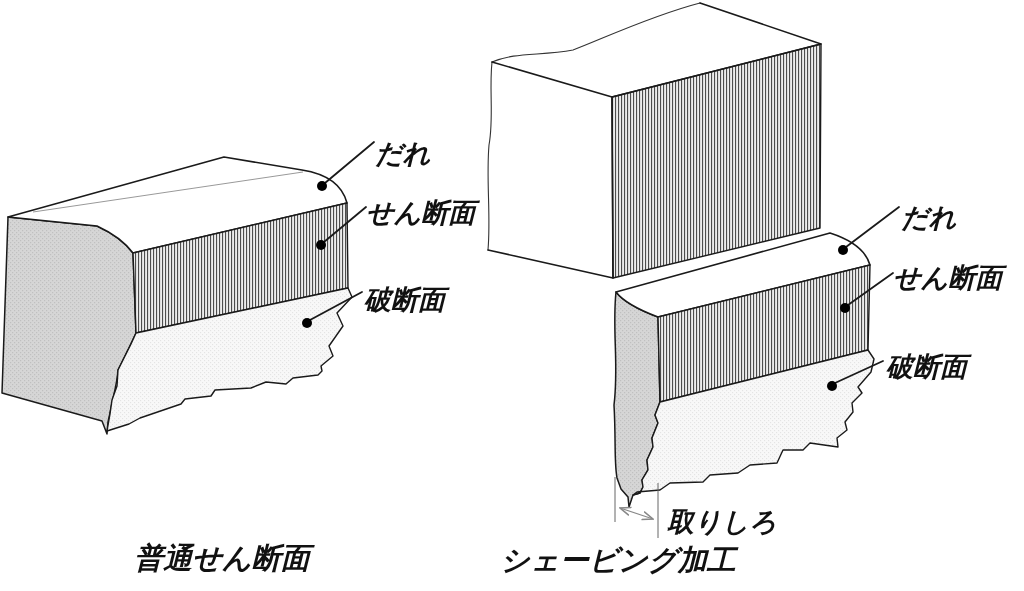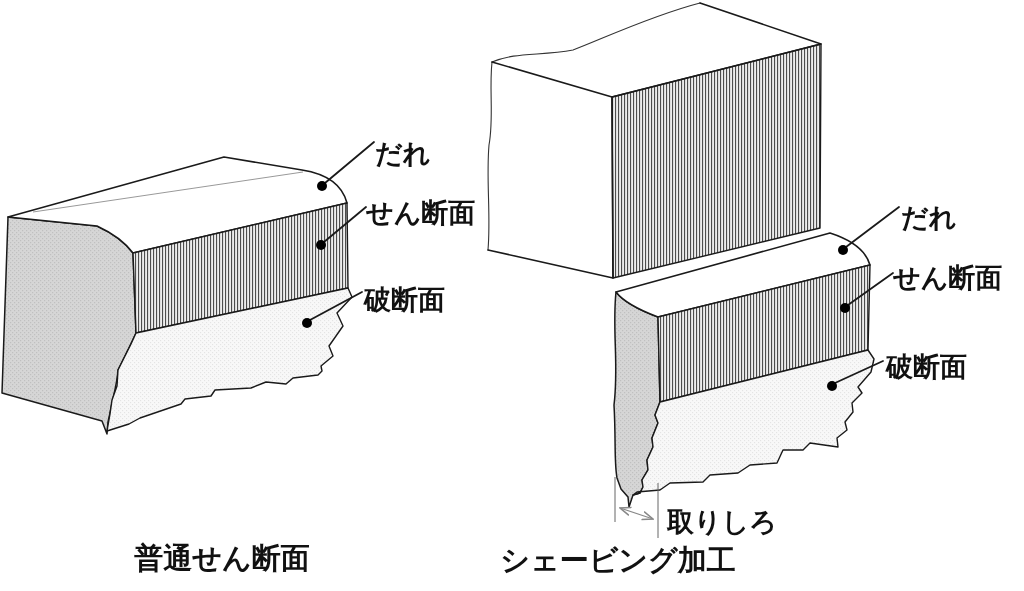--- a/index.html
+++ b/index.html
@@ -1,16 +1,16 @@
 <!DOCTYPE html>
 <html><head>
 <meta charset="utf-8">
 <style>
   html,body { margin:0; padding:0; background:#ffffff; }
-  #stage { position:relative; width:1024px; height:591px; background:#fff; overflow:hidden; }
+  #stage { position:relative; width:1024px; height:591px; background:#fff; overflow:hidden;font-style:italic; }
   svg { display:block; }
   .outline   { fill:none; stroke:#1a1a1a; stroke-width:1.6; stroke-linejoin:round; stroke-linecap:round; }
   .outline-thin { fill:none; stroke:#333333; stroke-width:1.1; stroke-linejoin:round; stroke-linecap:round; }
   .face-white { fill:#ffffff; stroke:#1a1a1a; stroke-width:1.6; stroke-linejoin:round; }
   .face-gray  { fill:url(#gdots); stroke:#1a1a1a; stroke-width:1.5; stroke-linejoin:round; }
   .face-hatch { fill:url(#hatch); stroke:#1a1a1a; stroke-width:1.4; stroke-linejoin:round; }
   .face-frac  { fill:url(#fdots); stroke:#1a1a1a; stroke-width:1.4; stroke-linejoin:round; }
   .crease { fill:none; stroke:#999999; stroke-width:1; }
   .leader { fill:none; stroke:#1a1a1a; stroke-width:1.8; stroke-linecap:round; }
   .dot    { fill:#000000; stroke:none; }

